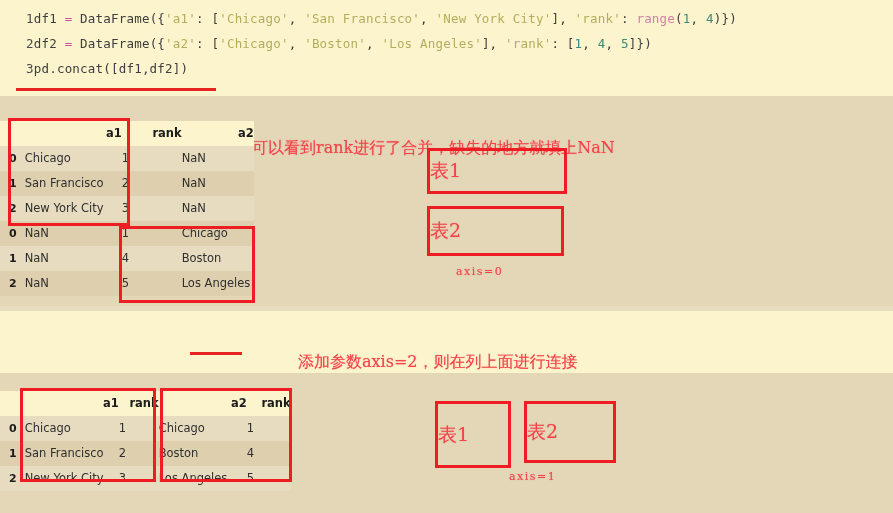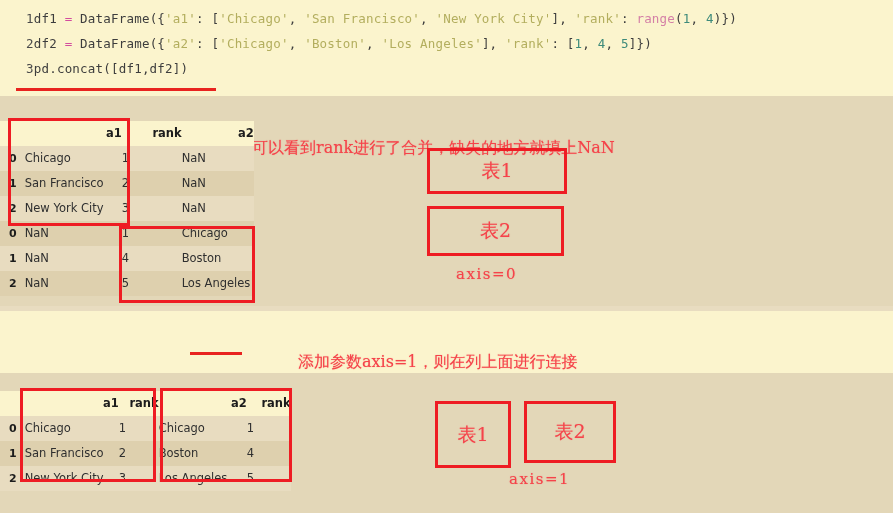--- a/index.html
+++ b/index.html
@@ -62,33 +62,33 @@
     font-family: "DejaVu Serif", "Liberation Serif", serif;
     font-size: 16px;
     white-space: nowrap;
     font-weight: 500;
     text-shadow: 0 0 1px rgba(245,67,74,0.5);
   }
   .annot-sm {
     position: absolute;
     color: #f5434a;
     font-family: "DejaVu Serif", "Liberation Serif", serif;
-    font-size: 15px;
+    font-size: 11px;
     letter-spacing: 1.5px;
     white-space: nowrap;
     text-shadow: 0 0 1px rgba(245,67,74,0.5);
   }
 
   
   .red-box {
     position: absolute;
     border: 3px solid #ee1c23;
     display: flex;
     align-items: center;
-    justify-content: center;
+    justify-content: flex-start;
   }
   .red-box span {
     color: #f5434a;
     font-family: "DejaVu Serif", "Liberation Serif", serif;
     font-size: 19px;
     text-shadow: 0 0 1px rgba(245,67,74,0.4);
   }
 
   
   .red-outline {
@@ -211,21 +211,21 @@
   </div>
   <div class="annot-sm" style="left:456px; top:265px;">axis=0</div>
 
   <div class="code-band" style="top:311px; height:62px;"></div>
 
   <div class="out-band" style="top:373px; height:140px;"></div>
 
 
   <div class="red-underline" style="left:190px; top:352px; width:52px;"></div>
 
-  <div class="annot" style="left:298px; top:352px;">添加参数axis=1，则在列上面进行连接</div>
+  <div class="annot" style="left:298px; top:352px;">添加参数axis=2，则在列上面进行连接</div>
 
   <table class="df" id="df2" style="left:0px; top:391px;">
     <thead>
       <tr>
         <th class="idx" style="width:22px;"></th>
         <th style="width:94px;" class="pad-r">a1</th>
         <th style="width:40px;" class="pad-r">rank</th>
         <th style="width:88px;" class="pad-r pad-l">a2</th>
         <th style="width:44px;" class="pad-r">rank</th>
       </tr>

